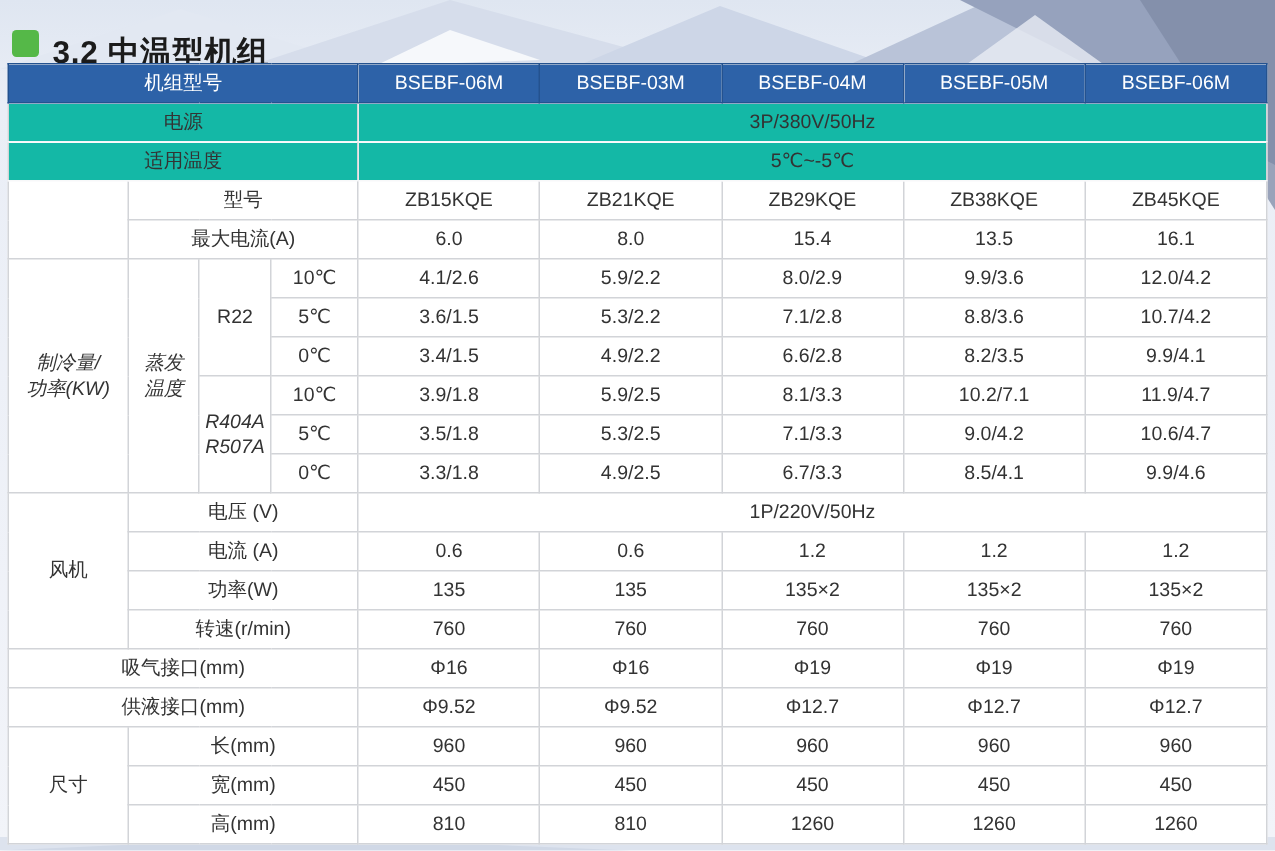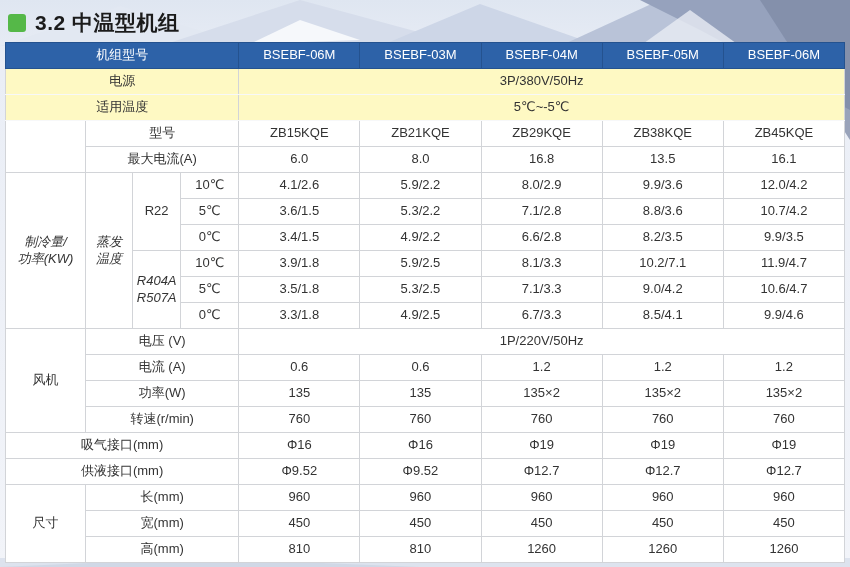--- a/index.html
+++ b/index.html
@@ -7,42 +7,42 @@
     width:850px;height:567px;overflow:hidden;position:relative;
     font-family:"Liberation Sans","DejaVu Sans",sans-serif;
     background:#eef1f7;
   }
   .bg{position:absolute;inset:0;width:850px;height:567px;z-index:0;}
   .content{position:absolute;inset:0;z-index:1;}
 
   
   .title-bar{position:absolute;top:9px;left:8px;display:flex;align-items:center;gap:9px;}
   .bullet{width:18px;height:18px;background:#55b848;border-radius:3px;}
-  .page-title{font-size:21px;font-weight:bold;color:#1b1b1b;letter-spacing:.5px;}
+  .page-title{font-size:21px;font-weight:bold;color:#1b1b1b;letter-spacing:.5px;margin-top:12px;}
 
   
   table.spec{
     position:absolute;left:5px;top:42px;
     border-collapse:collapse;table-layout:fixed;width:840px;
     background:#ffffff;font-size:13px;color:#333;
     border:1px solid #a9afb8;
   }
   table.spec td{
     border:1px solid #d2d4d8;
     text-align:center;vertical-align:middle;
     height:25px;padding:0 2px;line-height:1.25;
     overflow:hidden;white-space:nowrap;
   }
   tr.hdr td{
     background:#2d62a8;color:#ffffff;
     border:1px solid #24528f;border-left:1px solid #7e9cc9;
     font-size:13px;height:25px;
   }
   tr.hdr td:first-child{border-left:1px solid #24528f;}
-  tr.gray td{background:#fef9c3;border-color:#f7f8f9;border-left-color:#d2d4d8;border-right-color:#d2d4d8;}
+  tr.gray td{background:#14b8a6;border-color:#f7f8f9;border-left-color:#d2d4d8;border-right-color:#d2d4d8;}
   td.twoline{line-height:1.6;font-style:italic;}
   td.lbl{font-size:13px;}
 </style>
 </head>
 <body>
 
 <svg class="bg" viewBox="0 0 850 567" preserveAspectRatio="none" aria-hidden="true">
   <defs>
     <linearGradient id="sky" x1="0" y1="0" x2="0" y2="1">
       <stop offset="0" stop-color="#dfe6f1"></stop>
@@ -110,21 +110,21 @@
       <td>ZB21KQE</td>
       <td>ZB29KQE</td>
       <td>ZB38KQE</td>
       <td>ZB45KQE</td>
     </tr>
 
     <tr>
       <td colspan="3" class="lbl">最大电流(A)</td>
       <td>6.0</td>
       <td>8.0</td>
-      <td>16.8</td>
+      <td>15.4</td>
       <td>13.5</td>
       <td>16.1</td>
     </tr>
 
     <tr>
       <td rowspan="6" class="twoline">
         <div>制冷量/</div>
         <div>功率(KW)</div>
       </td>
       <td rowspan="6" class="twoline">
@@ -146,21 +146,21 @@
       <td>7.1/2.8</td>
       <td>8.8/3.6</td>
       <td>10.7/4.2</td>
     </tr>
     <tr>
       <td>0℃</td>
       <td>3.4/1.5</td>
       <td>4.9/2.2</td>
       <td>6.6/2.8</td>
       <td>8.2/3.5</td>
-      <td>9.9/3.5</td>
+      <td>9.9/4.1</td>
     </tr>
 
     <tr>
       <td rowspan="3" class="twoline">
         <div>R404A</div>
         <div>R507A</div>
       </td>
       <td>10℃</td>
       <td>3.9/1.8</td>
       <td>5.9/2.5</td>

